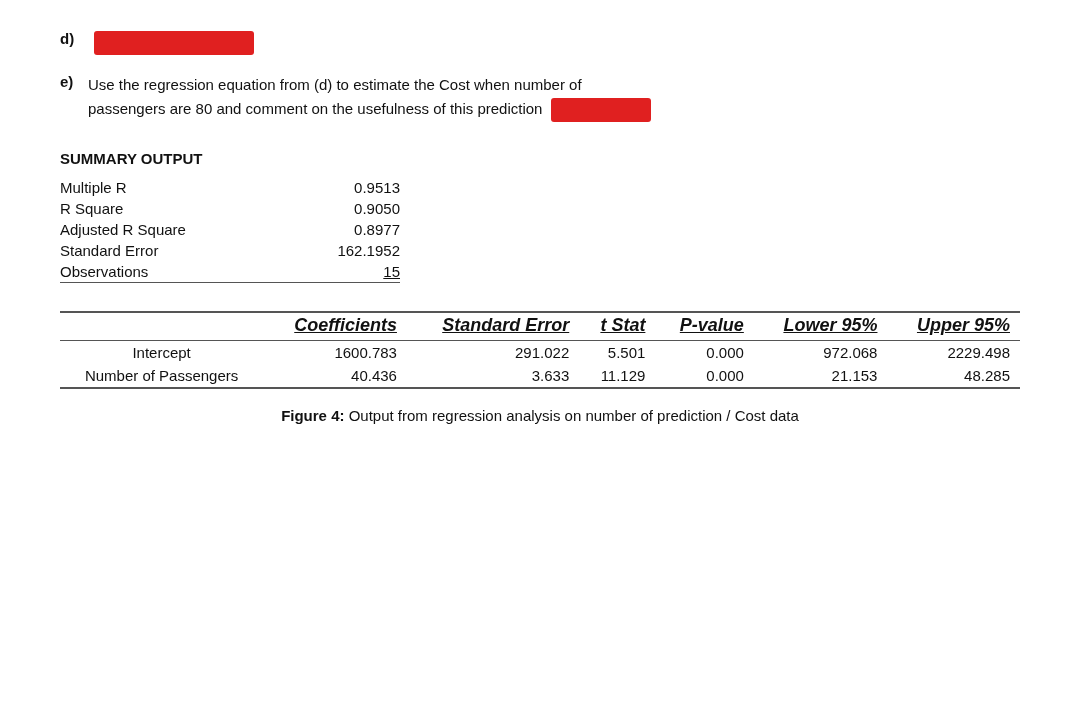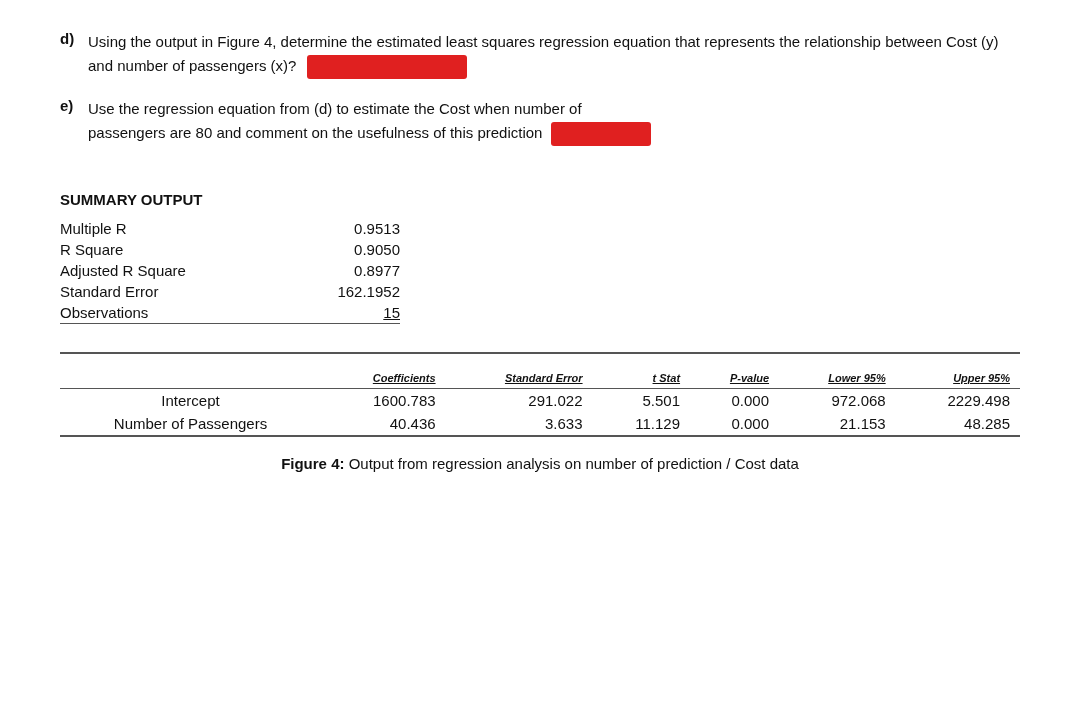--- a/index.html
+++ b/index.html
@@ -26,21 +26,21 @@
       flex: 1;
       line-height: 1.6;
     }
     .redacted {
       display: inline-block;
       background: #e02020;
       border-radius: 3px;
       vertical-align: middle;
     }
     .summary-output {
-      margin-top: 45px;
+      margin-top: 28px;
     }
     .summary-title {
       font-weight: bold;
       font-size: 15px;
       margin-bottom: 10px;
     }
     .reg-stats-table {
       border-collapse: collapse;
       margin-bottom: 28px;
       min-width: 340px;
@@ -67,24 +67,24 @@
     .coeff-table {
       border-collapse: collapse;
       width: 100%;
       margin-bottom: 18px;
     }
     .coeff-table th {
       font-style: italic;
       font-weight: bold;
       text-decoration: underline;
       text-align: right;
-      padding: 18px 10px 4px 10px;
+      padding: 2px 10px 4px 10px;
       border-top: 2px solid #555;
       border-bottom: 1px solid #555;
-      font-size: 11px;
+      font-size: 18px;
     }
     .coeff-table th.left-col {
       text-align: left;
     }
     .coeff-table td {
       text-align: right;
       padding: 3px 10px;
       font-size: 15px;
     }
     .coeff-table td.left-col {
@@ -104,21 +104,20 @@
     .figure-caption strong {
       font-weight: bold;
     }
   </style>
 </head>
 <body>
 
 <div class="section question-block">
   <div class="question-label">d)</div>
   <div class="question-text">
-    <span>Using the output in Figure 4, determine the estimated least squares regression equation that represents the relationship between Cost (y) and number of passengers (x)?</span>
     <span class="redacted" style="width:160px;height:24px;margin-left:6px;"></span>
   </div>
 </div>
 
 <div class="section question-block">
   <div class="question-label">e)</div>
   <div class="question-text">
     <span>Use the regression equation from (d) to estimate the Cost when number of</span><br>
     <span>passengers are 80 and comment on the usefulness of this prediction</span>
     <span class="redacted" style="width:100px;height:24px;margin-left:4px;"></span>

